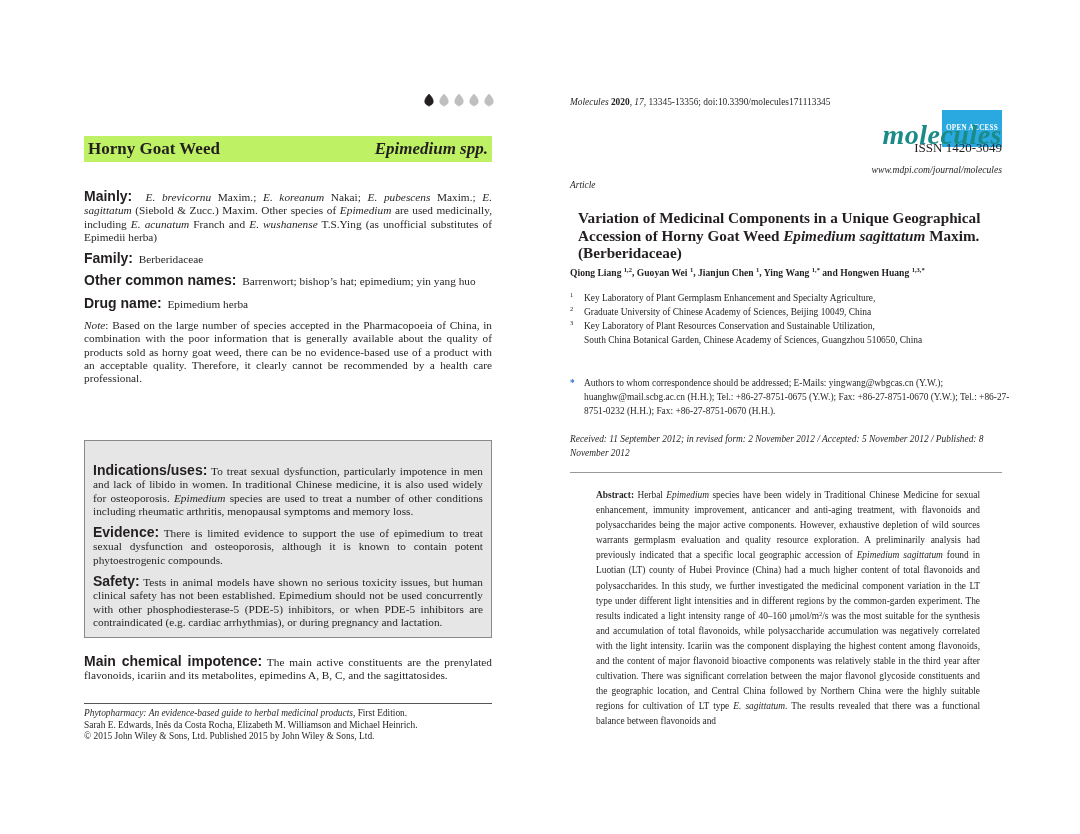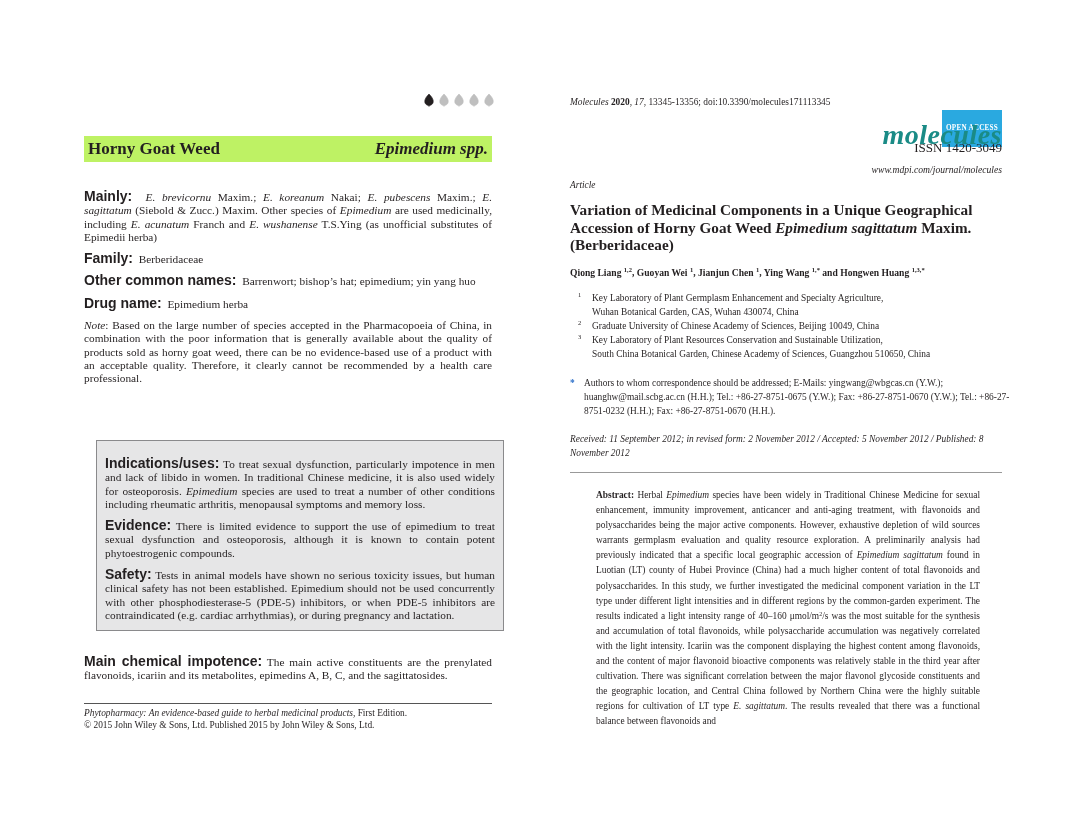--- a/index.html
+++ b/index.html
@@ -20,22 +20,22 @@
                justify-content: space-between; box-sizing: border-box; padding: 0 4px; }
   .title-bar .common { font-weight: bold; font-size: 17px; }
   .title-bar .latin { font-weight: bold; font-style: italic; font-size: 17px; }
 
   .lp-body { position: absolute; top: 190px; left: 0; width: 408px; font-size: 11.3px;
              line-height: 13.3px; text-align: justify; }
   .lp-body p { margin: 0 0 8px 0; }
   .lbl { font-family: "Liberation Sans", sans-serif; font-weight: bold; font-size: 14px; }
   .lp-body i { font-style: italic; }
 
-  .box { position: absolute; top: 440px; left: 12px; width: 408px; box-sizing: border-box;
-         background: #e6e6e7; border: 1.5px solid #8a8a8c; padding: 16px 8px 6px 8px;
+  .box { position: absolute; top: 440px; left: 0; width: 408px; box-sizing: border-box;
+         background: #e6e6e7; border: 1.5px solid #8a8a8c; padding: 23px 8px 6px 8px;
          font-size: 11.3px; line-height: 13.3px; text-align: justify; }
   .box p { margin: 0 0 8px 0; }
   .box p:last-child { margin-bottom: 2px; }
 
   .compounds { position: absolute; top: 655px; left: 0; width: 408px; font-size: 11.3px;
                line-height: 13.3px; text-align: justify; margin: 0; }
 
   .lp-footer-rule { position: absolute; top: 703px; left: 0; width: 408px; height: 0;
                     border-top: 1px solid #555; }
   .lp-footer { position: absolute; top: 708px; left: 0; width: 408px; font-size: 9.4px;
@@ -50,28 +50,28 @@
   .oa-badge { position: absolute; top: 110px; right: 0; background: #2aa9e0; color: #fff;
               font-size: 7.2px; font-weight: bold; padding: 14px 4px; letter-spacing: 0.2px;
               line-height: 9px; }
   .mol-logo { position: absolute; top: 119px; right: 0; font-size: 28px; font-style: italic;
               font-weight: bold; color: #1a8b86; letter-spacing: 0.5px; line-height: 32px; }
   .issn { position: absolute; top: 140px; right: 0; font-size: 13px; font-weight: normal; }
   .site { position: absolute; top: 164px; right: 0; font-size: 9.6px; font-style: italic; }
   .article-type { position: absolute; top: 180px; left: 0; font-size: 9.4px; font-style: italic; }
 
   .art-title { position: absolute; top: 201px; left: 0; width: 432px; font-size: 15.2px;
-               font-weight: bold; line-height: 17.5px; margin: 0; }
+               font-weight: bold; line-height: 17.5px; margin: 8px; }
   .art-title i { font-style: italic; }
 
   .authors { position: absolute; top: 266px; left: 0; font-size: 9.6px; font-weight: bold;
              white-space: nowrap; }
   .authors sup { font-size: 6.5px; vertical-align: 4px; }
 
-  .affils { position: absolute; top: 291px; left: 8px; width: 432px; font-size: 9.4px; line-height: 14px; }
+  .affils { position: absolute; top: 291px; left: 0; width: 432px; font-size: 9.4px; line-height: 14px; }
   .affil { position: relative; padding-left: 14px; }
   .affil .num { position: absolute; left: 0; top: -3px; font-size: 6.5px; }
 
   .corresp { position: absolute; top: 376px; left: 0; width: 440px; font-size: 9.4px; line-height: 14px;
              padding-left: 14px; box-sizing: border-box; }
   .corresp .star { position: absolute; left: 0; top: 0; color: #2a6ec8; font-weight: bold; }
 
   .dates { position: absolute; top: 432px; left: 0; width: 440px; font-size: 9.4px; line-height: 14px;
            font-style: italic; }
 
@@ -144,20 +144,21 @@
     <p><span class="lbl">Indications/uses:</span><span><span> To treat sexual dysfunction, particularly impotence in men and lack of libido in women. In traditional Chinese medicine, it is also used widely for osteoporosis. </span><i>Epimedium</i><span> species are used to treat a number of other conditions including rheumatic arthritis, menopausal symptoms and memory loss.</span></span></p>
     <p><span class="lbl">Evidence:</span><span> There is limited evidence to support the use of epimedium to treat sexual dysfunction and osteoporosis, although it is known to contain potent phytoestrogenic compounds.</span></p>
     <p><span class="lbl">Safety:</span><span> Tests in animal models have shown no serious toxicity issues, but human clinical safety has not been established. Epimedium should not be used concurrently with other phosphodiesterase-5 (PDE-5) inhibitors, or when PDE-5 inhibitors are contraindicated (e.g. cardiac arrhythmias), or during pregnancy and lactation.</span></p>
   </div>
 
   <p class="compounds"><span class="lbl">Main chemical impotence:</span><span> The main active constituents are the prenylated flavonoids, icariin and its metabolites, epimedins A, B, C, and the sagittatosides.</span></p>
 
   <div class="lp-footer-rule"></div>
   <div class="lp-footer">
     <div><i>Phytopharmacy: An evidence-based guide to herbal medicinal products</i><span>, First Edition.</span></div>
+    <div>Sarah E. Edwards, Inês da Costa Rocha, Elizabeth M. Williamson and Michael Heinrich.</div>
     <div>© 2015 John Wiley &amp; Sons, Ltd. Published 2015 by John Wiley &amp; Sons, Ltd.</div>
   </div>
 </div>
 
 <div class="page" id="right-page">
   <div class="journal-line"><i>Molecules</i> <b>2020</b>, <i>17</i><span>, 13345-13356; doi:10.3390/molecules171113345</span></div>
 
   <div class="oa-badge">OPEN ACCESS</div>
   <div class="mol-logo">molecules</div>
   <div class="issn">ISSN 1420-3049</div>
@@ -165,21 +166,20 @@
   <div class="article-type">Article</div>
 
   <h1 class="art-title"><span>Variation of Medicinal Components in a Unique Geographical Accession of Horny Goat Weed </span><i>Epimedium sagittatum</i><span> Maxim. (Berberidaceae)</span></h1>
 
   <div class="authors"><span>Qiong Liang <sup>1,2</sup></span><span>, </span><span>Guoyan Wei <sup>1</sup></span><span>, </span><span>Jianjun Chen <sup>1</sup></span><span>, </span><span>Ying Wang <sup>1,*</sup></span><span> and </span><span>Hongwen Huang <sup>1,3,*</sup></span></div>
 
   <div class="affils">
       <div class="affil">
         <span class="num">1</span>
         <div>Key Laboratory of Plant Germplasm Enhancement and Specialty Agriculture,</div>
-        <div>Wuhan Botanical Garden, CAS, Wuhan 430074, China</div>
       </div>
       <div class="affil">
         <span class="num">2</span>
         <div>Graduate University of Chinese Academy of Sciences, Beijing 10049, China</div>
       </div>
       <div class="affil">
         <span class="num">3</span>
         <div>Key Laboratory of Plant Resources Conservation and Sustainable Utilization,</div>
         <div>South China Botanical Garden, Chinese Academy of Sciences, Guangzhou 510650, China</div>
       </div>

